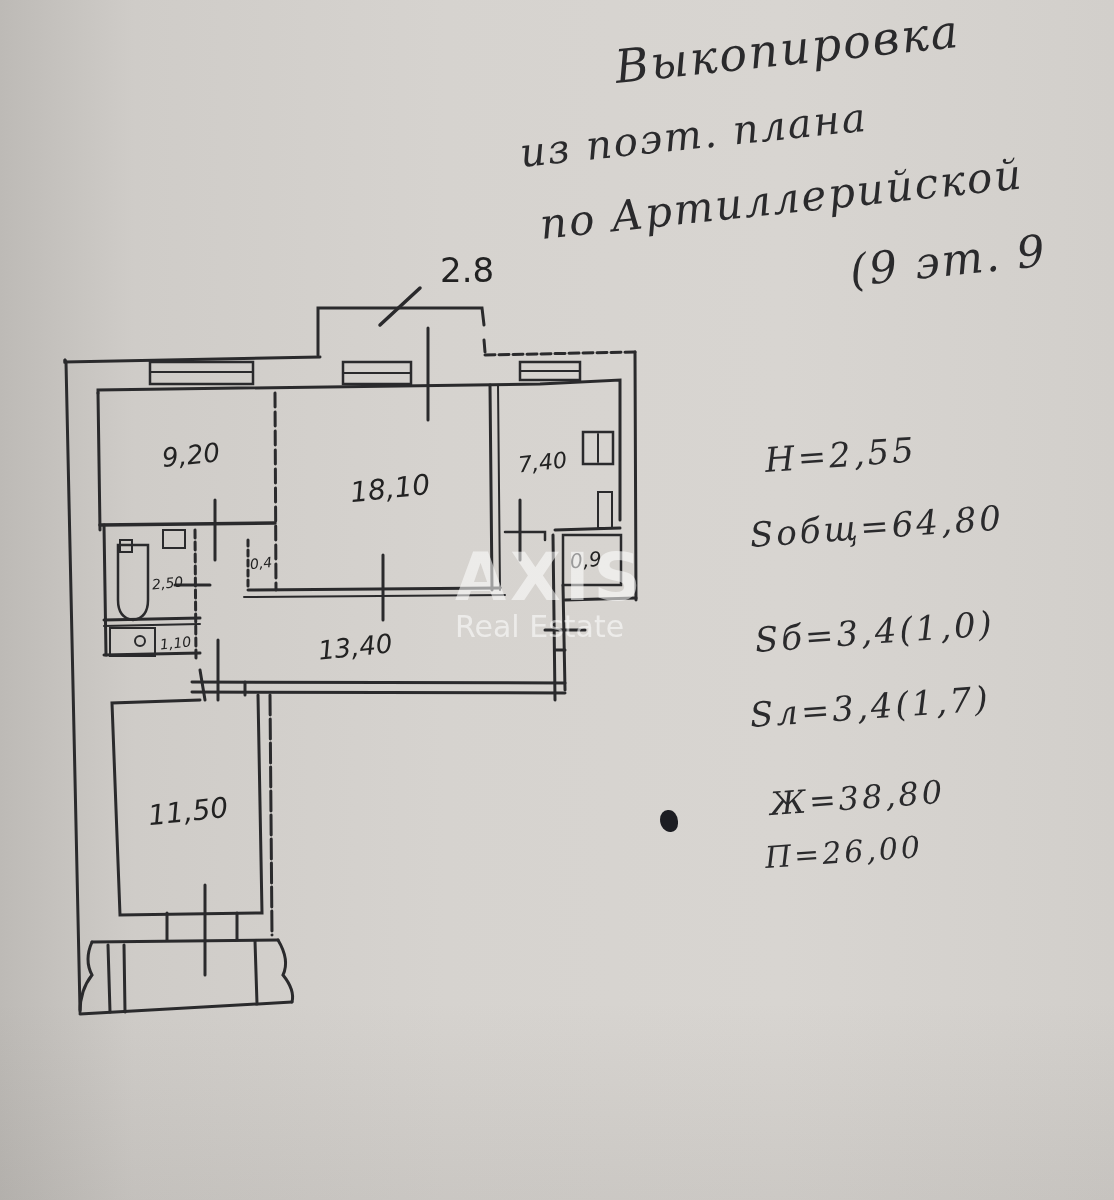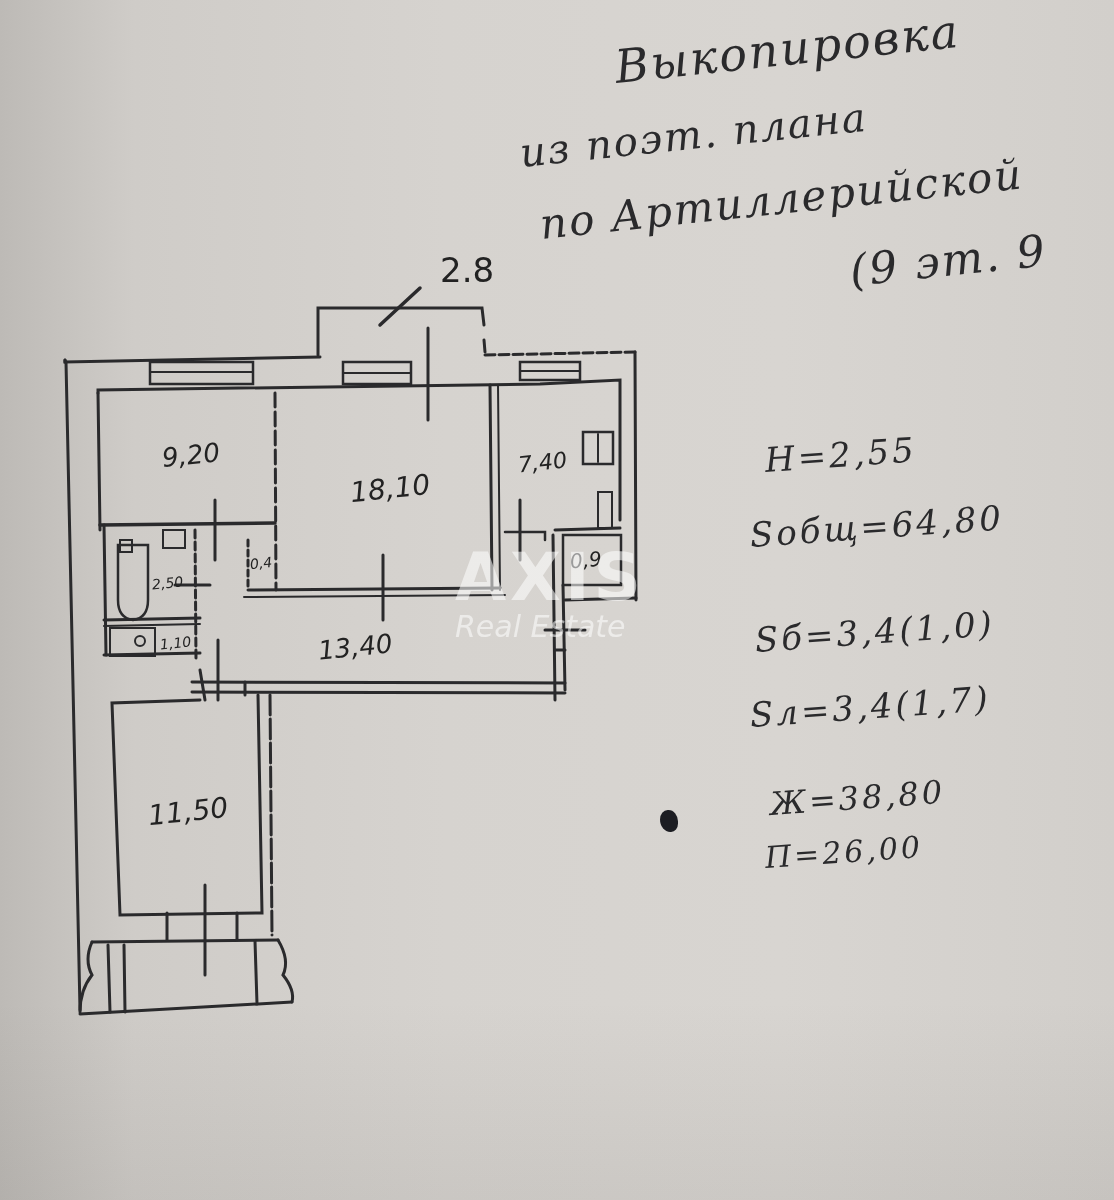--- a/index.html
+++ b/index.html
@@ -24,21 +24,21 @@
       position: absolute; font-family: "DejaVu Sans", sans-serif; color: #222;
       font-style: italic; transform: rotate(-6deg); white-space: nowrap;
     }
     .dim-label { position: absolute; font-family: "DejaVu Sans", sans-serif; color: #222; font-size: 30px; }
     svg.plan { position: absolute; left: 0; top: 0; }
     .watermark {
       position: absolute; left: 455px; top: 545px; color: rgba(255,255,255,0.55);
       font-family: "DejaVu Sans", sans-serif; pointer-events: none; text-align: left;
     }
     .watermark .wm-logo { font-size: 66px; font-weight: bold; letter-spacing: 4px; line-height: 66px; }
-    .watermark .wm-sub { font-size: 30px; line-height: 32px; font-style: italic; }
+    .watermark .wm-sub { font-size: 30px; line-height: 32px; }
     .ink-blot {
       position: absolute; left: 660px; top: 810px; width: 18px; height: 22px;
       background: #1c1d22; border-radius: 45% 55% 40% 60%;
     }
   </style>
 </head>
 <body>
 
 <div class="sheet">
 

